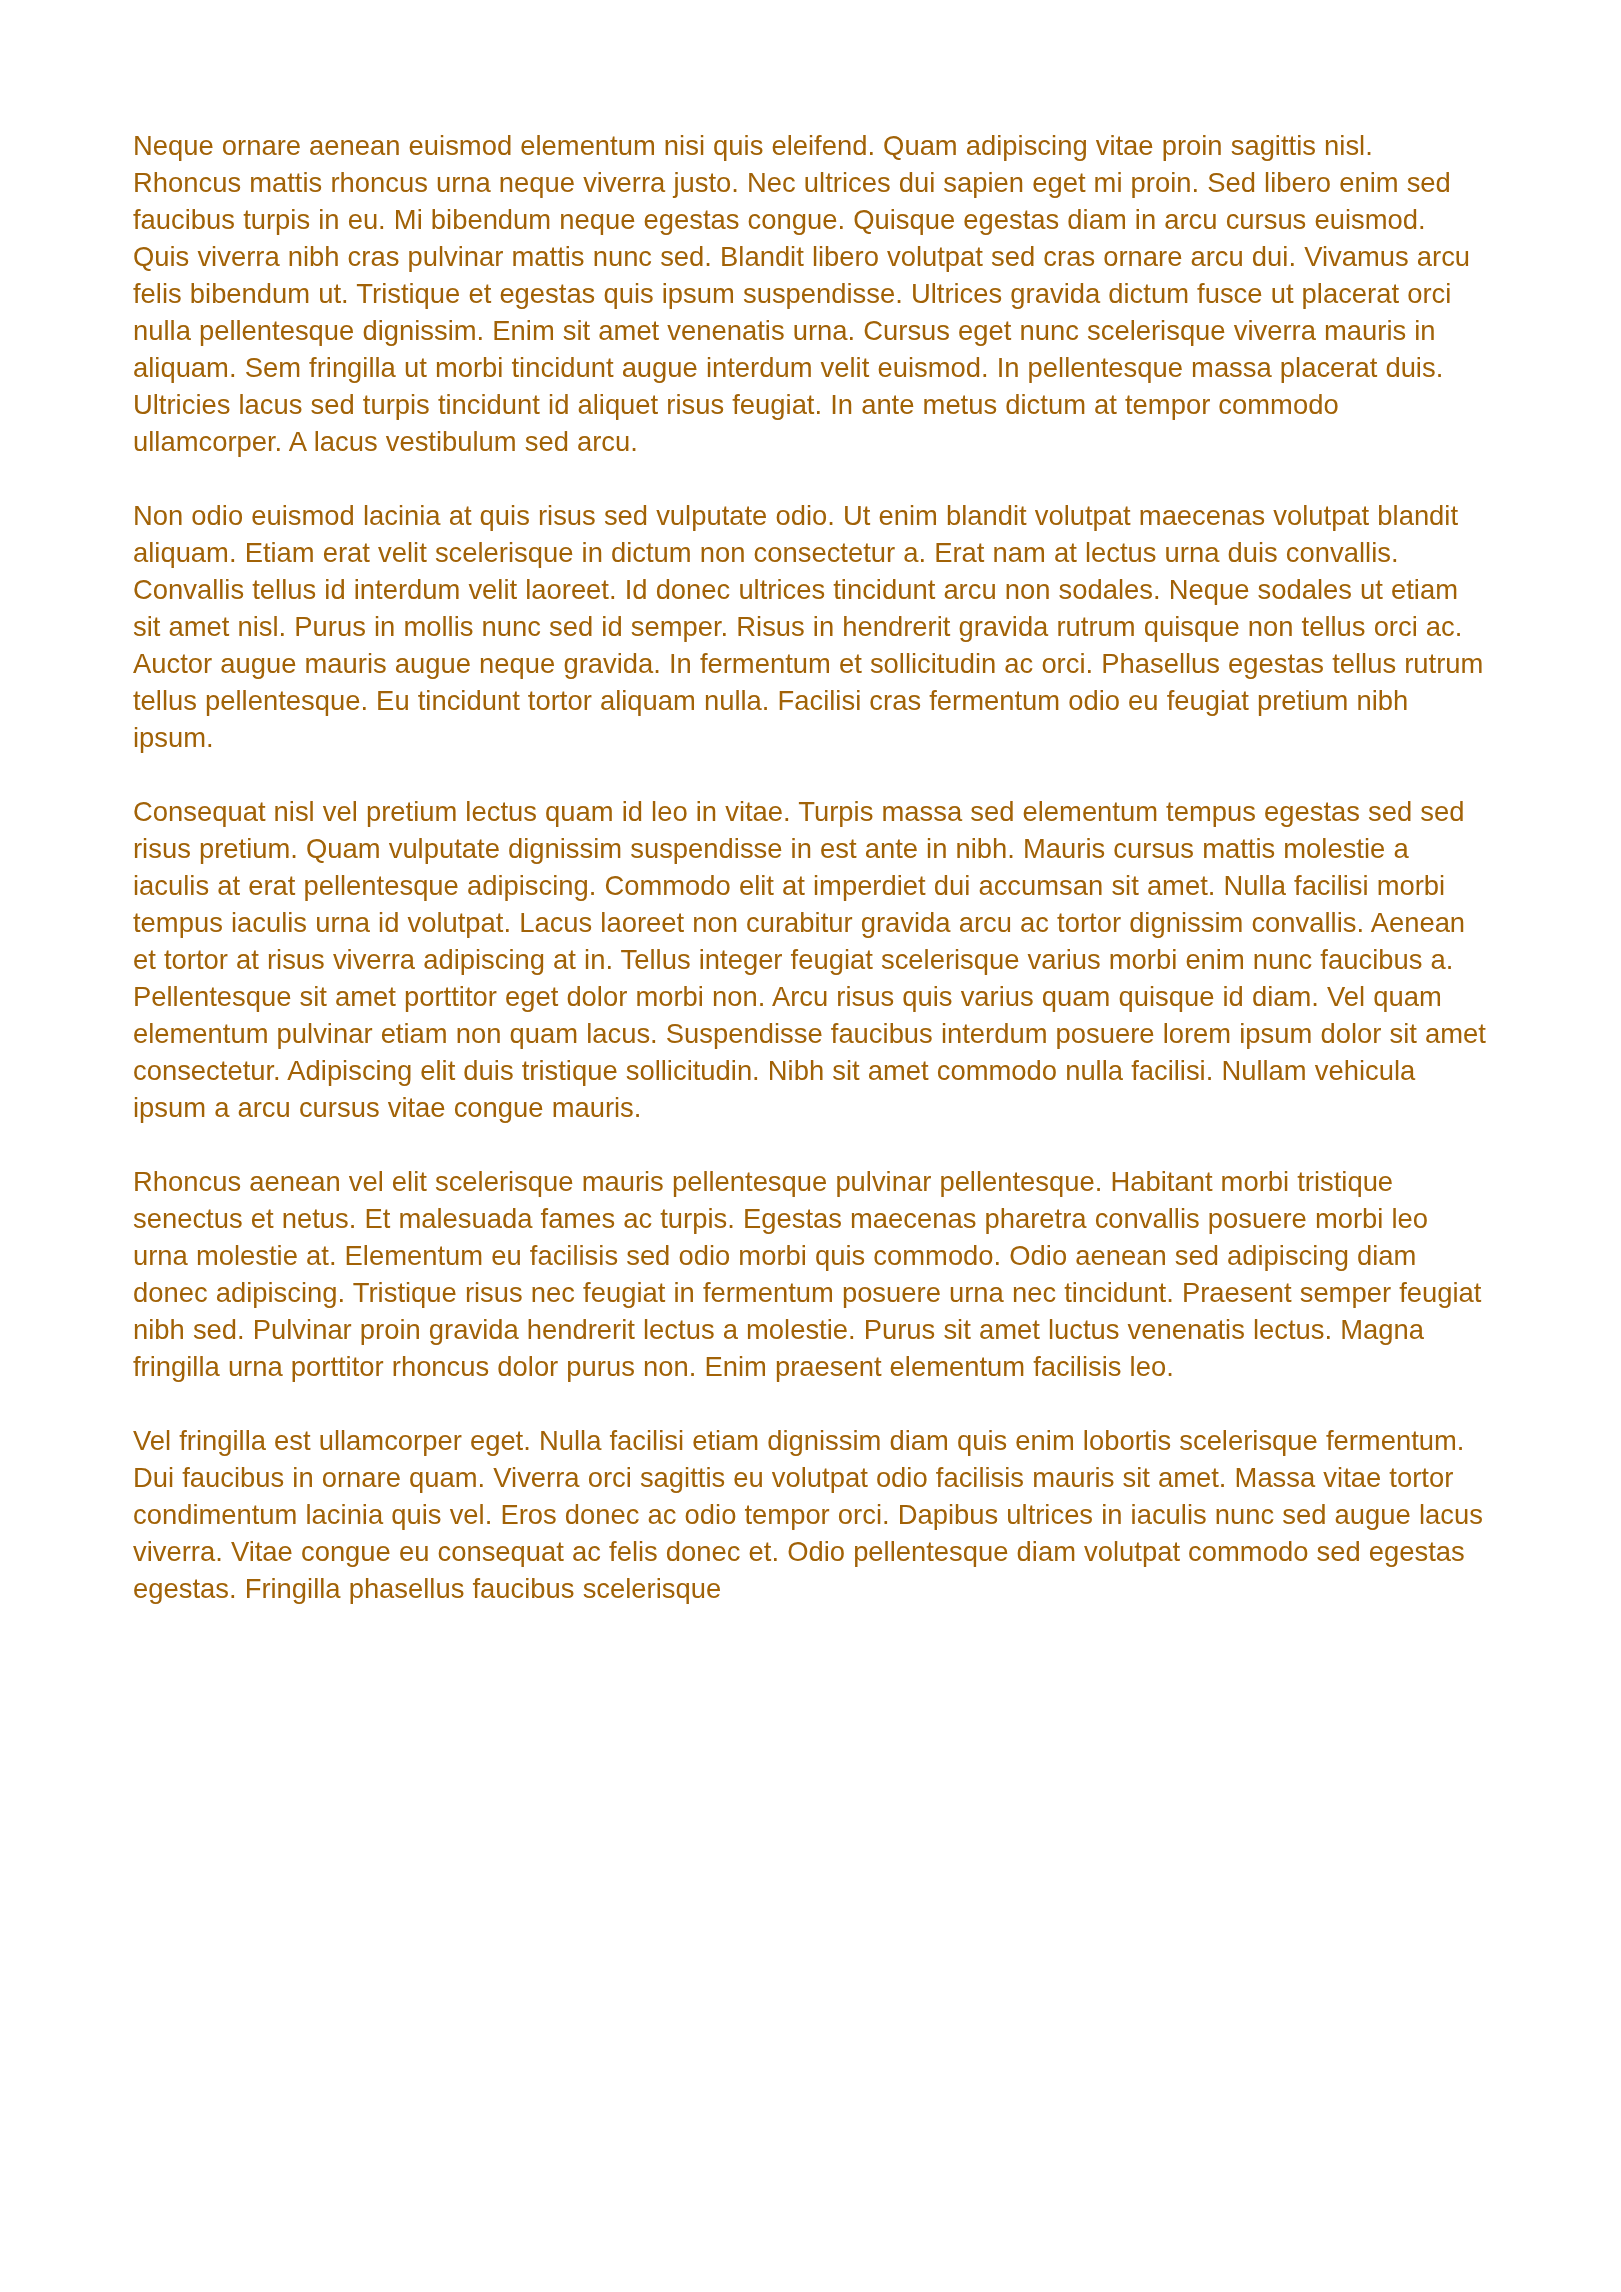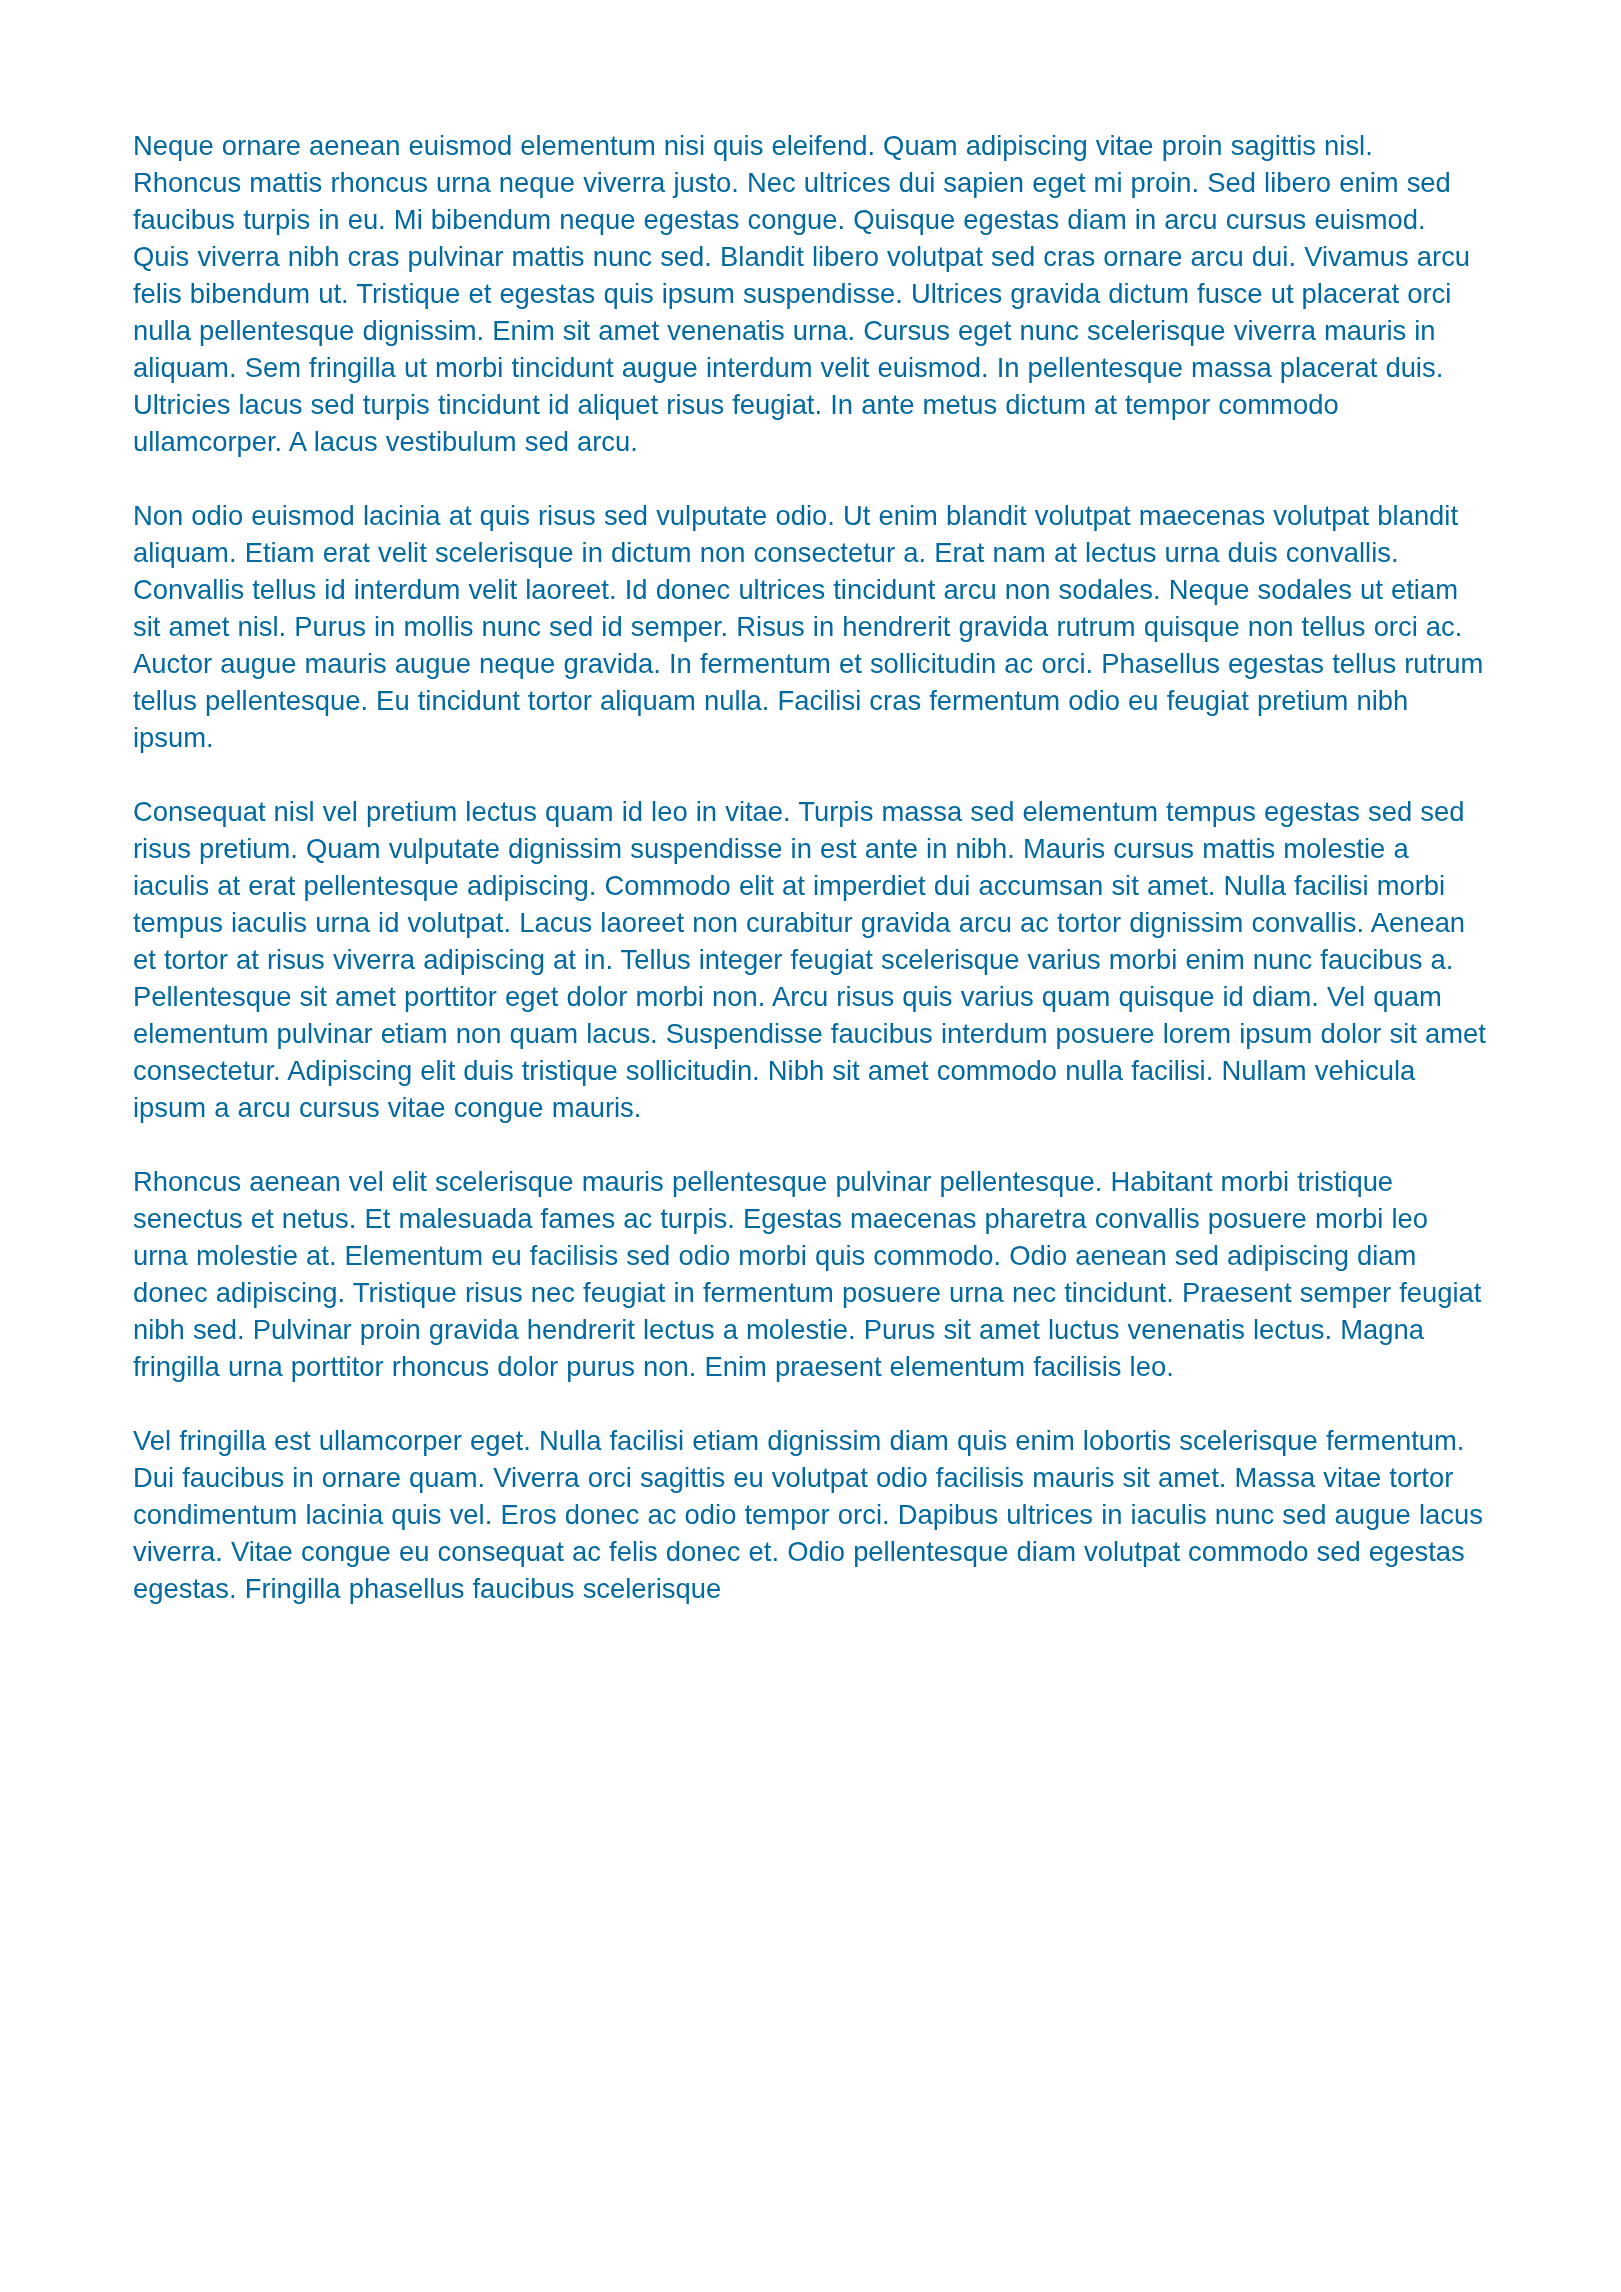--- a/index.html
+++ b/index.html
@@ -11,21 +11,21 @@
     position: relative;
     width: 1621px;
     height: 2293px;
     margin: 0 auto;
     background: #ffffff;
     box-sizing: border-box;
     padding: 127px 133px 0 133px;
     font-family: "Liberation Sans", sans-serif;
     font-size: 27.4px;
     line-height: 37px;
-    color: #0369a1;
+    color: #a16207;
     overflow: hidden;
   }
   .para {
     margin: 0 0 37px 0;
     padding: 0;
     text-align: left;
     word-spacing: 0.5px;
   }
 </style>
 </head>

